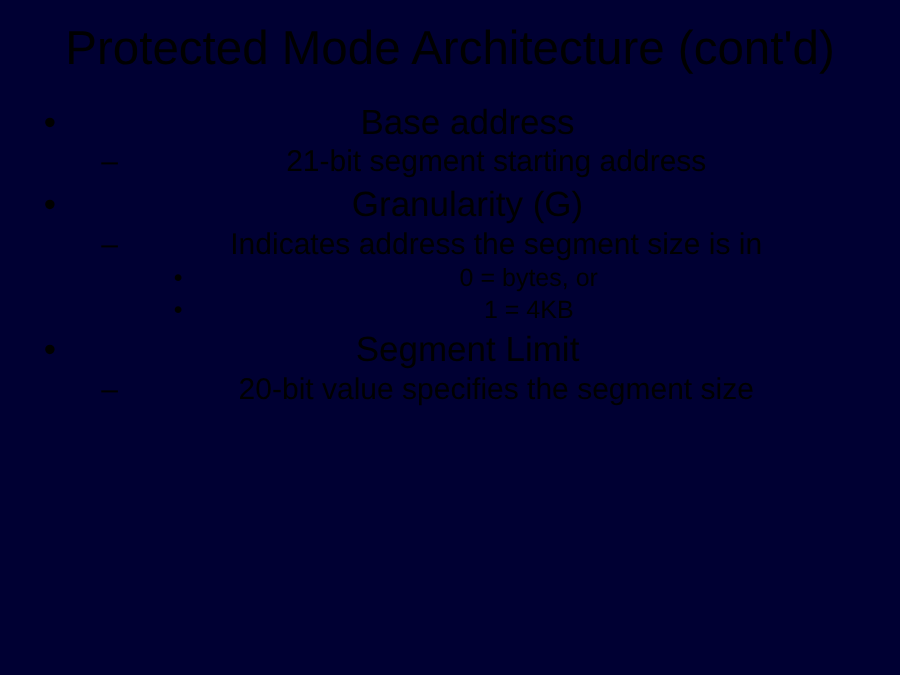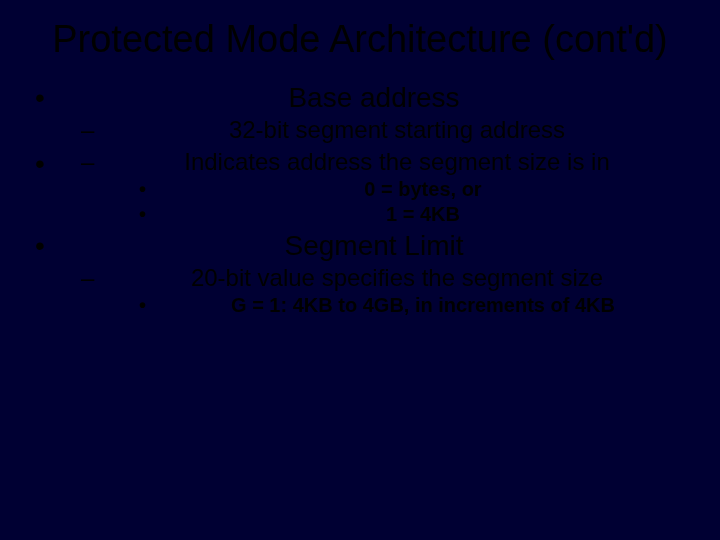--- a/index.html
+++ b/index.html
@@ -56,21 +56,20 @@
     content: "–";
     position: absolute;
     left: 4px;
     top: 0;
   }
   .lvl3 > li {
     font-size: 20px;
     margin: 2px 0;
     padding-left: 22px;
     position: relative;
-    font-weight: bold;
   }
   .lvl3 {
     margin-left: 30px;
   }
   .lvl3 > li::before {
     content: "•";
     position: absolute;
     left: 4px;
     top: 0;
   }
@@ -79,26 +78,27 @@
 <body>
 
 <div class="slide">
   <div class="title">Protected Mode Architecture (cont'd)</div>
 
   <ul class="lvl1">
     <li>
       <span>Base address</span>
       <ul class="lvl2">
         <li>
-          <span>32-bit segment starting address</span>
+          <span>21-bit segment starting address</span>
         </li>
       </ul>
     </li>
 
     <li>
+      <span>Granularity (G)</span>
       <ul class="lvl2">
         <li>
           <span>Indicates address the segment size is in</span>
           <ul class="lvl3">
             <li>
               <span>0 = bytes, or</span>
             </li>
             <li>
               <span>1 = 4KB</span>
             </li>
@@ -106,21 +106,18 @@
         </li>
       </ul>
     </li>
 
     <li>
       <span>Segment Limit</span>
       <ul class="lvl2">
         <li>
           <span>20-bit value specifies the segment size</span>
           <ul class="lvl3">
-            <li>
-              <span>G = 1: 4KB to 4GB, in increments of 4KB</span>
-            </li>
           </ul>
         </li>
       </ul>
     </li>
   </ul>
 </div>
 
 </body></html>

